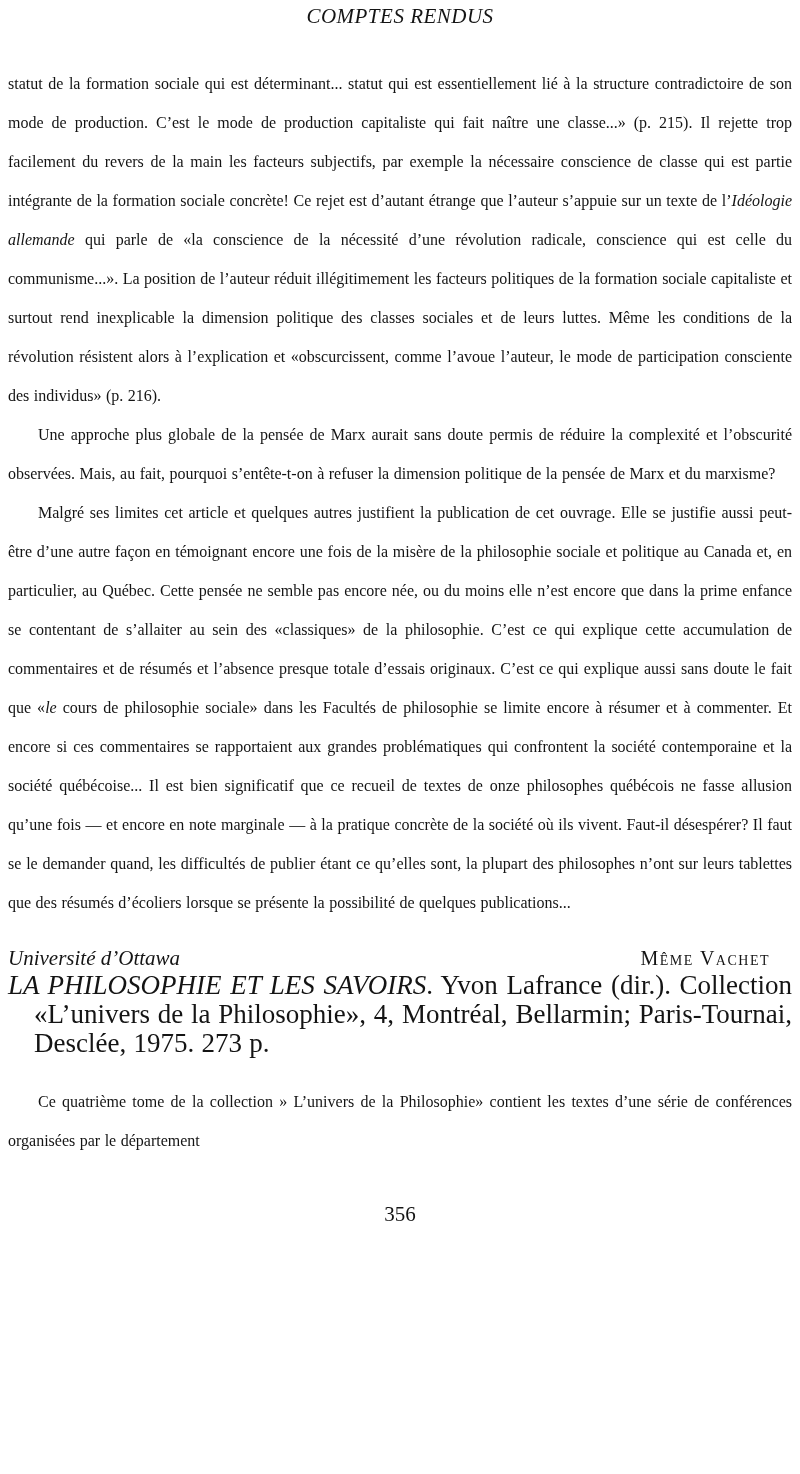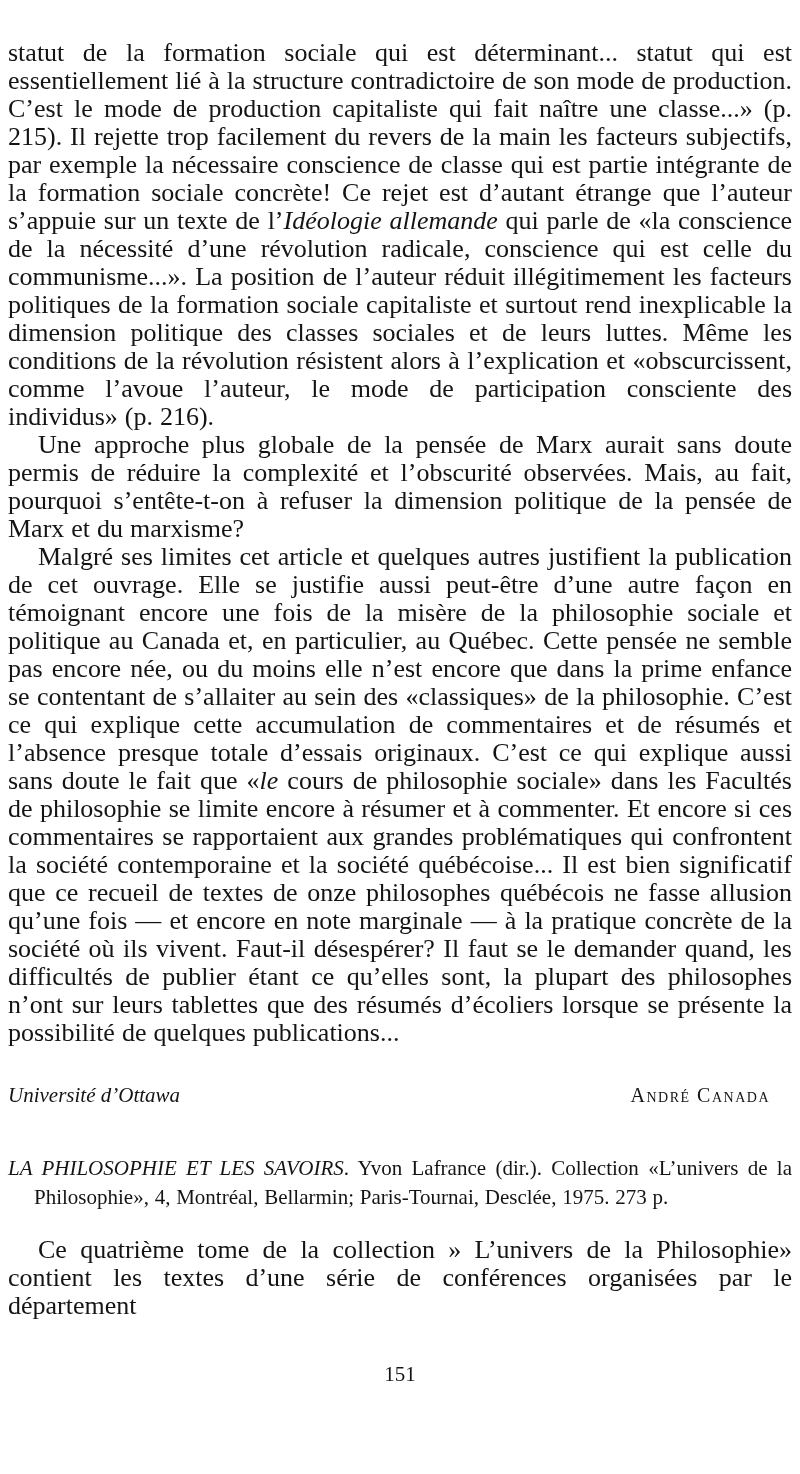--- a/index.html
+++ b/index.html
@@ -17,80 +17,82 @@
   .header {
     text-align: center;
     font-style: italic;
     font-size: 21px;
     letter-spacing: 0.5px;
   }
 
   .body-text { margin-top: 35px; }
 
   .para {
-    font-size: 26px;
-    line-height: 28px;
+    font-size: 16px;
+    line-height: 39px;
     text-align: justify;
     word-spacing: 0.5px;
   }
   .para + .para { }
   .para.indent { text-indent: 30px; }
   .it { font-style: italic; }
 
   .signature {
-    margin-top: 36px;
+    margin-top: 24px;
     display: flex;
     justify-content: space-between;
     align-items: baseline;
     font-size: 21px;
   }
   .affiliation { font-style: italic; }
   .author {
     font-variant: small-caps;
     letter-spacing: 1.5px;
     padding-right: 22px;
     font-size: 20px;
   }
 
   .citation {
-    margin-top: 46px;
-    font-size: 21px;
+    font-size: 27px;
     line-height: 29px;
     text-align: justify;
     padding-left: 26px;
     text-indent: -26px;
     word-spacing: 0.5px;
   }
 
   .review-body { margin-top: 24px; font-family: Liberation Serif, serif; }
 
   .page-number {
     margin-top: 42px;
     text-align: center;
     font-size: 21px;
   }
 </style>
 </head>
 <body>
 
 <div class="page">
 
+  <div class="header">
+    <span>COMPTES RENDUS</span>
+  </div>
 
   <div class="body-text">
       <p class="para"><span>statut de la formation sociale qui est déterminant... statut qui est essentiellement lié à la structure contradictoire de son mode de production. C’est le mode de production capitaliste qui fait naître une classe...» (p. 215). Il rejette trop facilement du revers de la main les facteurs subjectifs, par exemple la nécessaire conscience de classe qui est partie intégrante de la formation sociale concrète! Ce rejet est d’autant étrange que l’auteur s’appuie sur un texte de l’</span><span class="it">Idéologie allemande</span><span> qui parle de «la conscience de la nécessité d’une révolution radicale, conscience qui est celle du communisme...». La position de l’auteur réduit illégitimement les facteurs politiques de la formation sociale capitaliste et surtout rend inexplicable la dimension politique des classes sociales et de leurs luttes. Même les conditions de la révolution résistent alors à l’explication et «obscurcissent, comme l’avoue l’auteur, le mode de participation consciente des individus» (p. 216).</span></p>
       <p class="para indent"><span>Une approche plus globale de la pensée de Marx aurait sans doute permis de réduire la complexité et l’obscurité observées. Mais, au fait, pourquoi s’entête-t-on à refuser la dimension politique de la pensée de Marx et du marxisme?</span></p>
       <p class="para indent"><span>Malgré ses limites cet article et quelques autres justifient la publication de cet ouvrage. Elle se justifie aussi peut-être d’une autre façon en témoignant encore une fois de la misère de la philosophie sociale et politique au Canada et, en particulier, au Québec. Cette pensée ne semble pas encore née, ou du moins elle n’est encore que dans la prime enfance se contentant de s’allaiter au sein des «classiques» de la philosophie. C’est ce qui explique cette accumulation de commentaires et de résumés et l’absence presque totale d’essais originaux. C’est ce qui explique aussi sans doute le fait que «</span><span class="it">le</span><span> cours de philosophie sociale» dans les Facultés de philosophie se limite encore à résumer et à commenter. Et encore si ces commentaires se rapportaient aux grandes problématiques qui confrontent la société contemporaine et la société québécoise... Il est bien significatif que ce recueil de textes de onze philosophes québécois ne fasse allusion qu’une fois — et encore en note marginale — à la pratique concrète de la société où ils vivent. Faut-il désespérer? Il faut se le demander quand, les difficultés de publier étant ce qu’elles sont, la plupart des philosophes n’ont sur leurs tablettes que des résumés d’écoliers lorsque se présente la possibilité de quelques publications...</span></p>
     </div>
 
   <div class="signature">
     <span class="affiliation">Université d’Ottawa</span>
-    <span class="author">André Canada</span>
+    <span class="author">Même Vachet</span>
   </div>
 
   <p class="citation"><span class="it">LA PHILOSOPHIE ET LES SAVOIRS</span><span>. Yvon Lafrance (dir.). Collection «L’univers de la Philosophie», 4, Montréal, Bellarmin; Paris-Tournai, Desclée, 1975. 273 p.</span></p>
 
   <div class="review-body">
       <p class="para indent"><span>Ce quatrième tome de la collection » L’univers de la Philosophie» contient les textes d’une série de conférences organisées par le département</span></p>
     </div>
 
-  <div class="page-number">151</div>
+  <div class="page-number">356</div>
 
 </div>
 
 </body></html>

